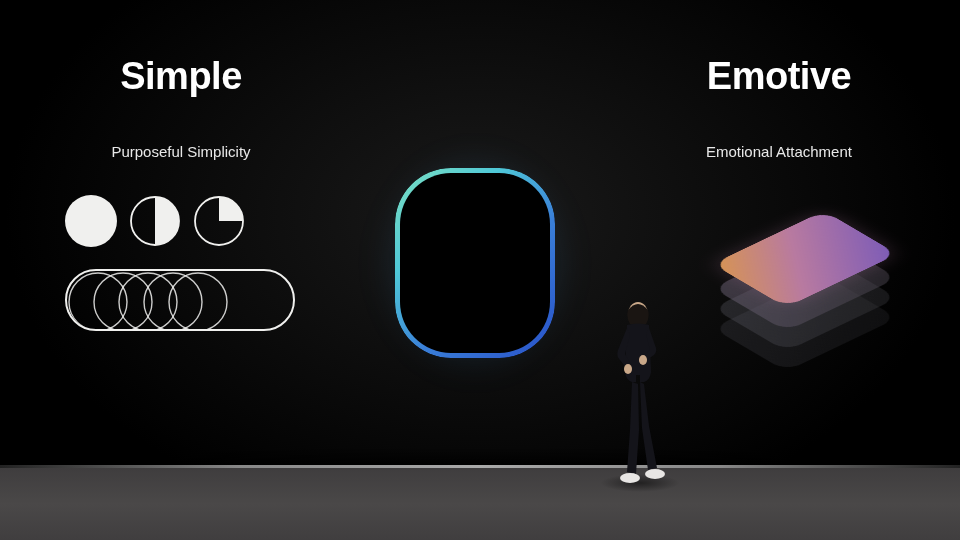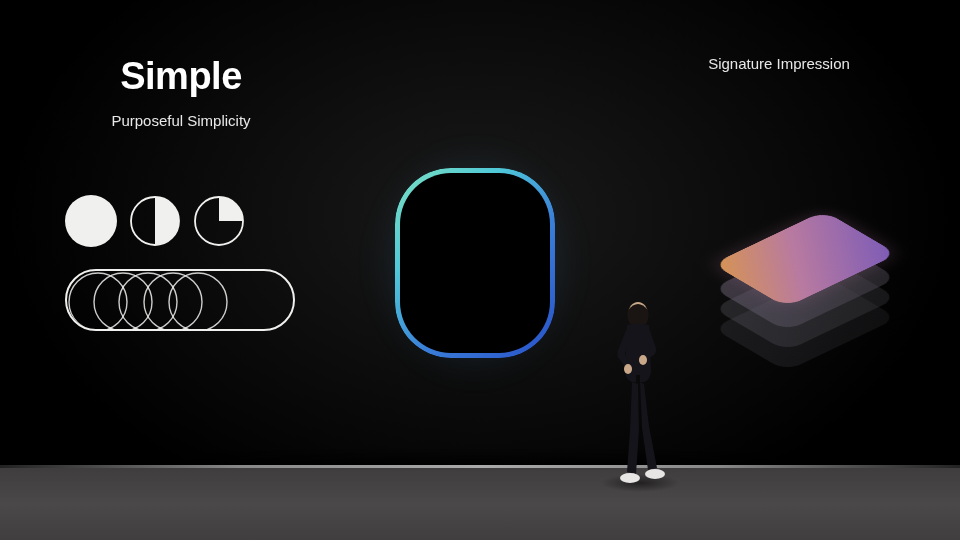--- a/index.html
+++ b/index.html
@@ -40,20 +40,21 @@
       color: #fff;
       font-size: 38px;
       font-weight: 700;
       margin-bottom: 14px;
       letter-spacing: -0.5px;
     }
     .subheading {
       color: #e8e8e8;
       font-size: 15px;
       font-weight: 500;
+      margin-top: 31px;
     }
     .graphic-simple {
       position: absolute;
       top: 195px;
       left: 65px;
       width: 250px;
     }
     .shapes-row {
       display: flex;
       gap: 12px;
@@ -214,21 +215,24 @@
 <body>
 
 <div class="stage-bg"></div>
 
 <div class="content-row">
   <div class="col">
     <div class="heading">Simple</div>
     <div class="subheading">Purposeful Simplicity</div>
   </div>
   <div class="col">
-    <div class="subheading">Signature Impression</div>
+  </div>
+  <div class="col">
+    <div class="heading">Emotive</div>
+    <div class="subheading">Emotional Attachment</div>
   </div>
 </div>
 
 <div class="graphic-simple">
   <div class="shapes-row">
     <div class="circle-full"></div>
     <div class="half-moon">
       <svg width="52" height="52" viewBox="0 0 52 52">
         <circle cx="26" cy="26" r="24" fill="none" stroke="#f0f0ee" stroke-width="1.8"></circle>
         <path d="M26 2 A24 24 0 0 1 26 50 Z" fill="#f0f0ee"></path>

